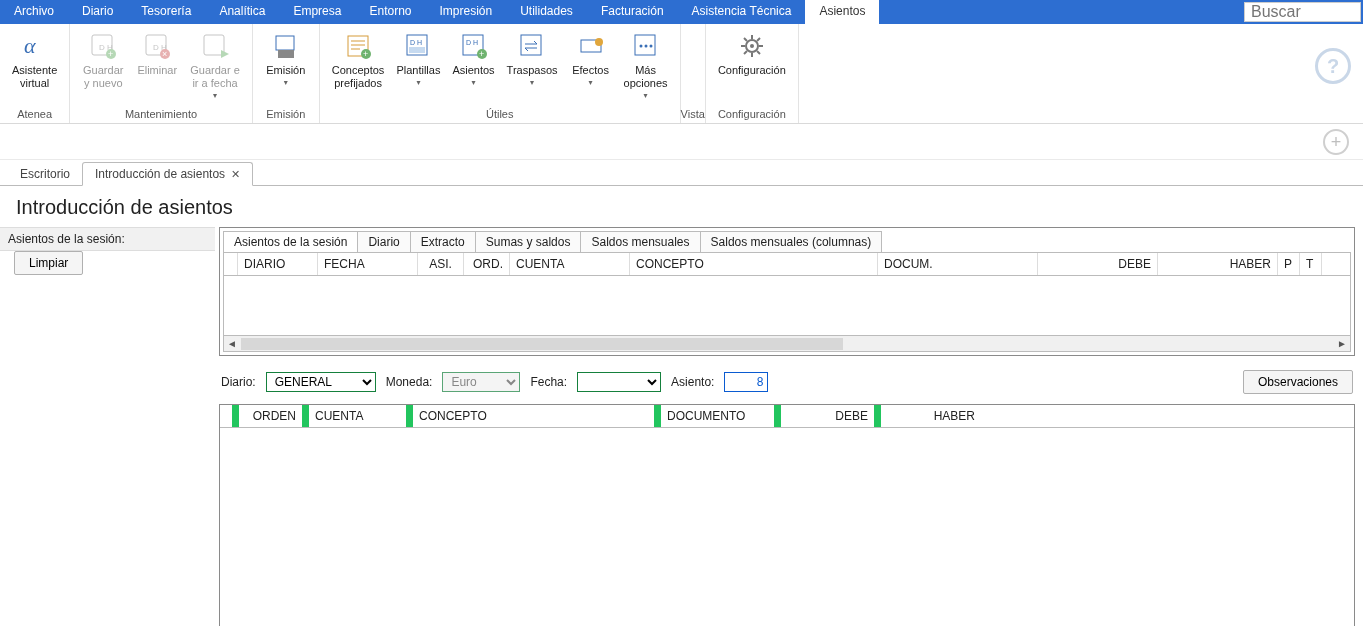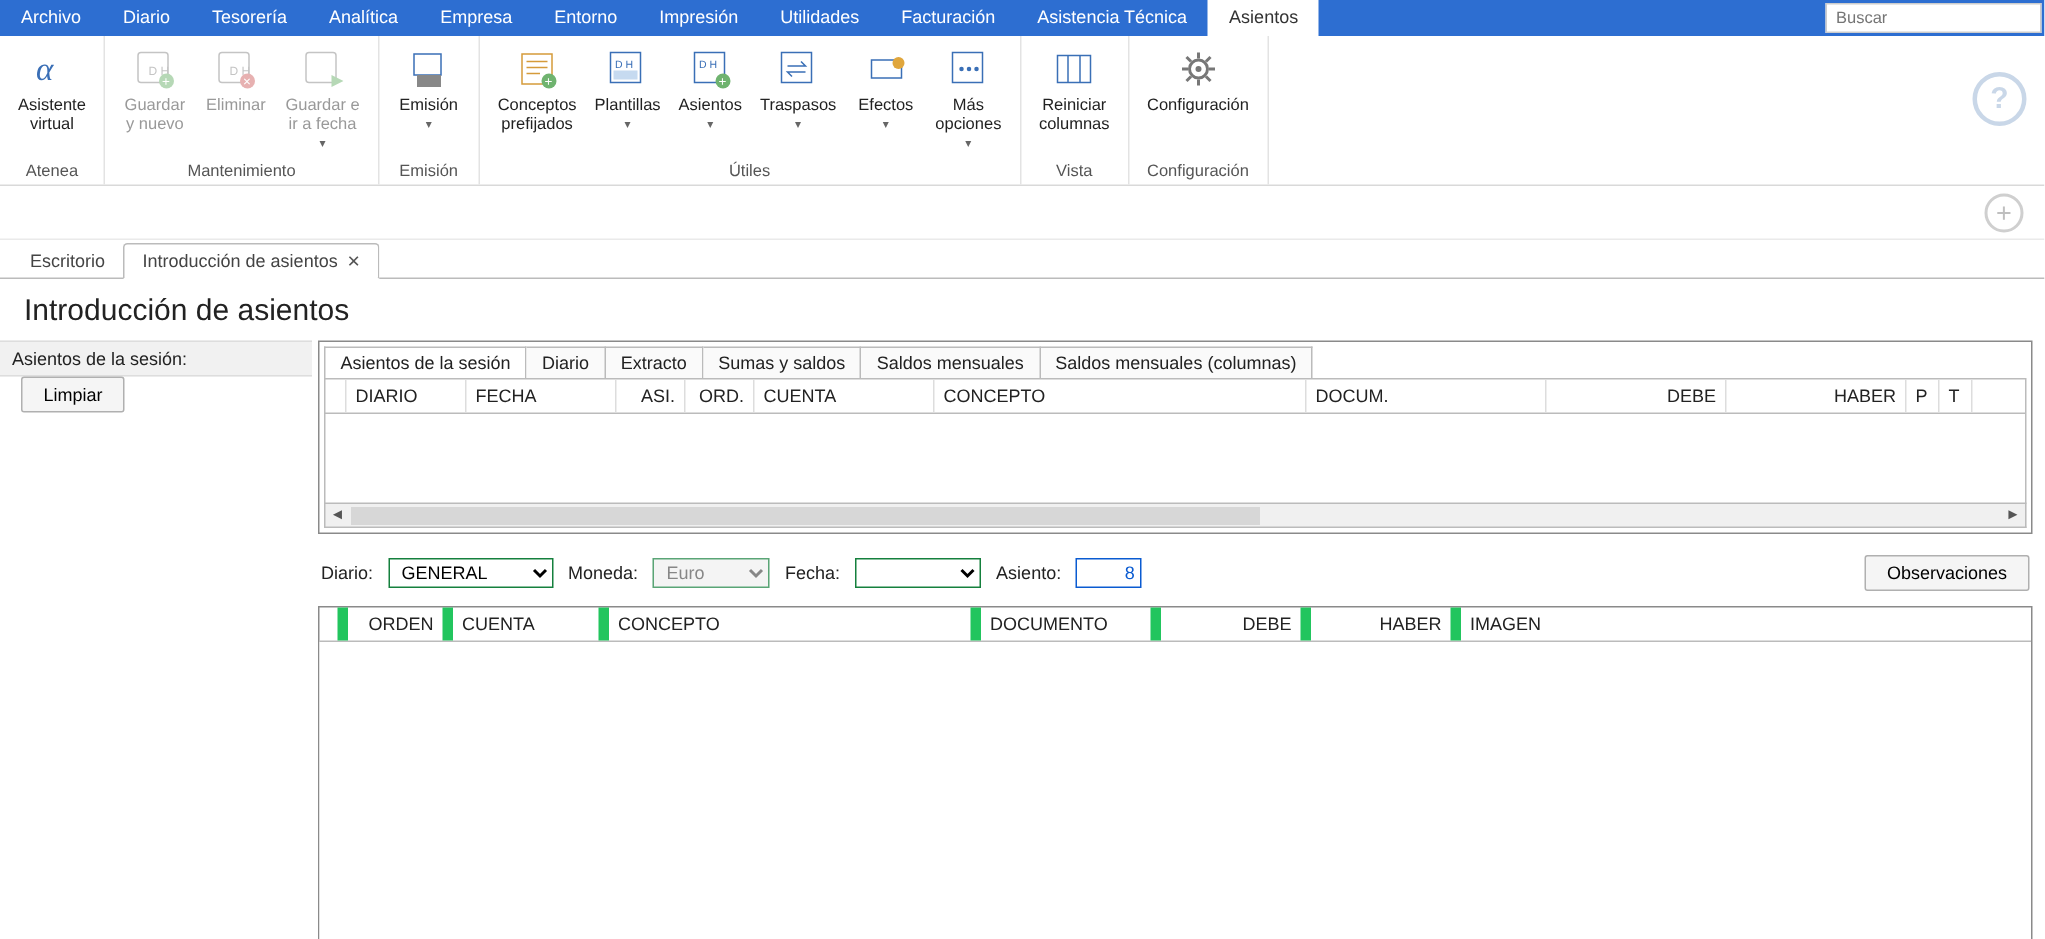--- a/index.html
+++ b/index.html
@@ -3,21 +3,21 @@
 <meta charset="utf-8">
 <style>
   * { box-sizing: border-box; }
   html, body { margin: 0; padding: 0; font-family: "Segoe UI", Tahoma, sans-serif; font-size: 12px; color: #222; background: #fff; width: 1363px; height: 626px; overflow: hidden; }
 
   
   .menubar { display: flex; align-items: stretch; background: #2d6ed1; height: 24px; }
   .menubar .menu-item { color: #fff; padding: 4px 14px; cursor: pointer; white-space: nowrap; }
   .menubar .menu-item.active { background: #fff; color: #333; }
   .menubar .spacer { flex: 1; }
-  .menubar .search-box { background: #fff; border: 1px solid #ccc; height: 20px; margin: 2px 2px 2px 0; width: 144px; padding: 0 6px; color: #888; font-size: 11px; }
+  .menubar .search-box { background: #fff; border: 1px solid #ccc; height: 20px; margin: 2px 2px 2px 0; width: 117px; padding: 0 6px; color: #888; font-size: 16px; }
 
   
   .ribbon { display: flex; background: #fff; border-bottom: 1px solid #d9d9d9; height: 100px; }
   .ribbon-group { display: flex; flex-direction: column; border-right: 1px solid #e3e3e3; }
   .ribbon-items { display: flex; align-items: flex-start; padding: 4px 6px 0 6px; flex: 1; }
   .ribbon-label { text-align: center; font-size: 11px; color: #555; padding: 2px 0 3px 0; }
   .ribbon-btn { display: flex; flex-direction: column; align-items: center; justify-content: flex-start; padding: 2px 6px; cursor: pointer; min-width: 50px; }
   .ribbon-btn.large { min-width: 54px; }
   .ribbon-btn .icon { width: 32px; height: 32px; margin-bottom: 2px; display: flex; align-items: center; justify-content: center; }
   .ribbon-btn .label { font-size: 11px; text-align: center; line-height: 13px; }
@@ -234,30 +234,20 @@
             </svg>
           </div>
           <div class="label">Más<br>opciones</div>
           <div class="dropdown-arrow">▾</div>
         </div>
       </div>
       <div class="ribbon-label">Útiles</div>
     </div>
     <div class="ribbon-group">
       <div class="ribbon-items">
-        <div class="ribbon-btn large">
-          <div class="icon">
-            <svg width="28" height="28" viewBox="0 0 28 28">
-              <rect x="3" y="5" width="22" height="18" fill="none" stroke="#3a6fb6"></rect>
-              <line x1="10" y1="5" x2="10" y2="23" stroke="#3a6fb6"></line>
-              <line x1="18" y1="5" x2="18" y2="23" stroke="#3a6fb6"></line>
-            </svg>
-          </div>
-          <div class="label">Reiniciar<br>columnas</div>
-        </div>
       </div>
       <div class="ribbon-label">Vista</div>
     </div>
     <div class="ribbon-group">
       <div class="ribbon-items">
         <div class="ribbon-btn large">
           <div class="icon">
             <svg width="28" height="28" viewBox="0 0 28 28">
               <circle cx="14" cy="14" r="6" fill="none" stroke="#777" stroke-width="2"></circle>
               <circle cx="14" cy="14" r="2" fill="#777"></circle>
@@ -308,21 +298,21 @@
           <div class="inner-tab">Diario</div>
           <div class="inner-tab">Extracto</div>
           <div class="inner-tab">Sumas y saldos</div>
           <div class="inner-tab">Saldos mensuales</div>
           <div class="inner-tab">Saldos mensuales (columnas)</div>
         </div>
       <div class="grid-head" id="upper-grid-head">
           <div class="gh-cell" style="width: 14px;"></div>
           <div class="gh-cell" style="width: 80px;">DIARIO</div>
           <div class="gh-cell" style="width: 100px;">FECHA</div>
-          <div class="gh-cell" style="width: 46px; text-align: right;">ASI.</div>
+          <div class="gh-cell" style="width: 46px; text-align: center;">ASI.</div>
           <div class="gh-cell" style="width: 46px; text-align: right;">ORD.</div>
           <div class="gh-cell" style="width: 120px;">CUENTA</div>
           <div class="gh-cell" style="width: 248px;">CONCEPTO</div>
           <div class="gh-cell" style="width: 160px;">DOCUM.</div>
           <div class="gh-cell" style="width: 120px; text-align: right;">DEBE</div>
           <div class="gh-cell" style="width: 120px; text-align: right;">HABER</div>
           <div class="gh-cell" style="width: 22px;">P</div>
           <div class="gh-cell" style="width: 22px;">T</div>
           <div class="gh-cell" style="width: 28px;"></div>
         </div>
@@ -357,18 +347,17 @@
 
     <div class="lower-grid">
       <div class="lower-head" id="lower-grid-head">
           <div class="lh-cell" style="width: 14px;"></div>
           <div class="lh-cell" style="width: 70px; text-align: right;">ORDEN</div>
           <div class="lh-cell" style="width: 104px;">CUENTA</div>
           <div class="lh-cell" style="width: 248px;">CONCEPTO</div>
           <div class="lh-cell" style="width: 120px;">DOCUMENTO</div>
           <div class="lh-cell" style="width: 100px; text-align: right;">DEBE</div>
           <div class="lh-cell" style="width: 100px; text-align: right;">HABER</div>
-          <div class="lh-cell" style="width: 380px;">IMAGEN</div>
         </div>
       <div class="lower-body"></div>
     </div>
   </div>
 </div>
 
 </body></html>

